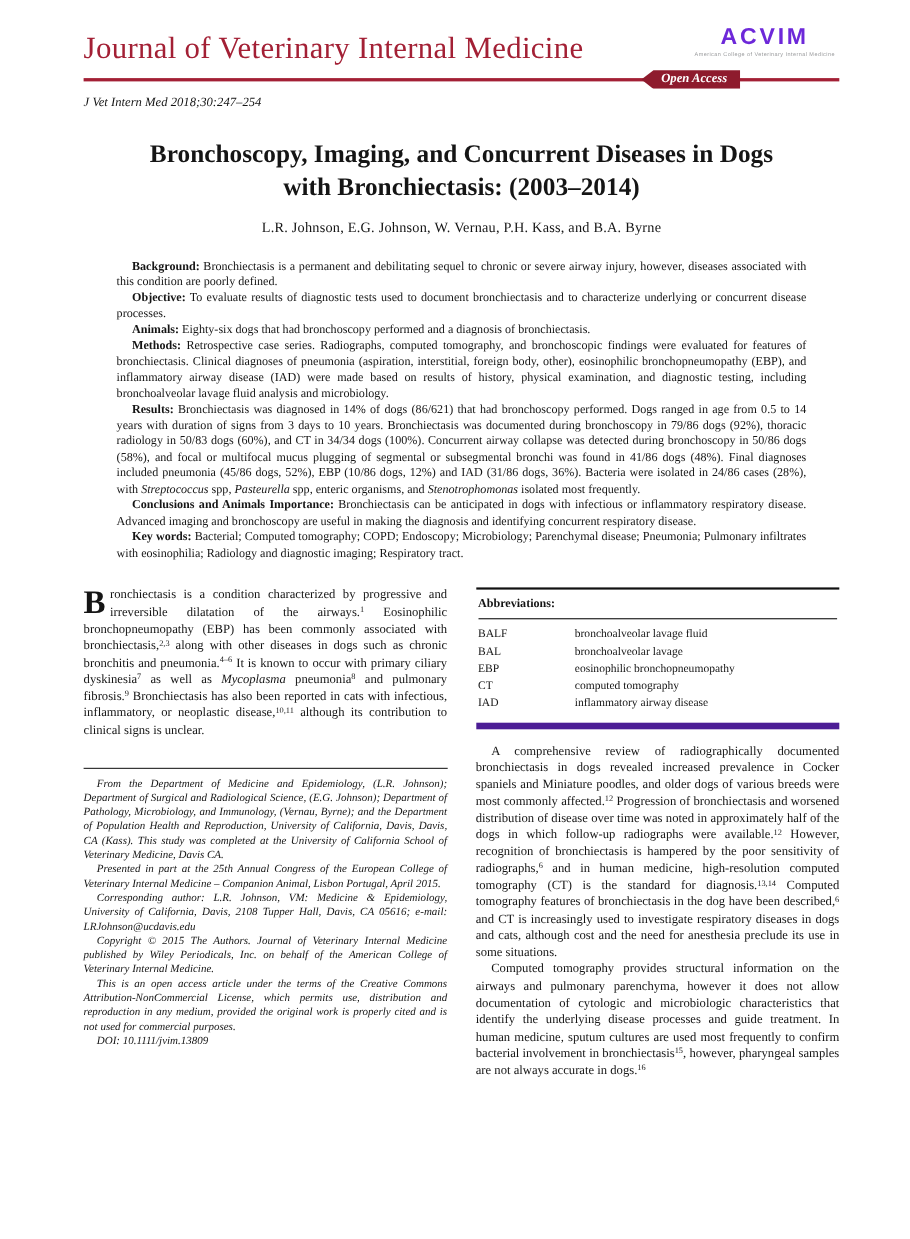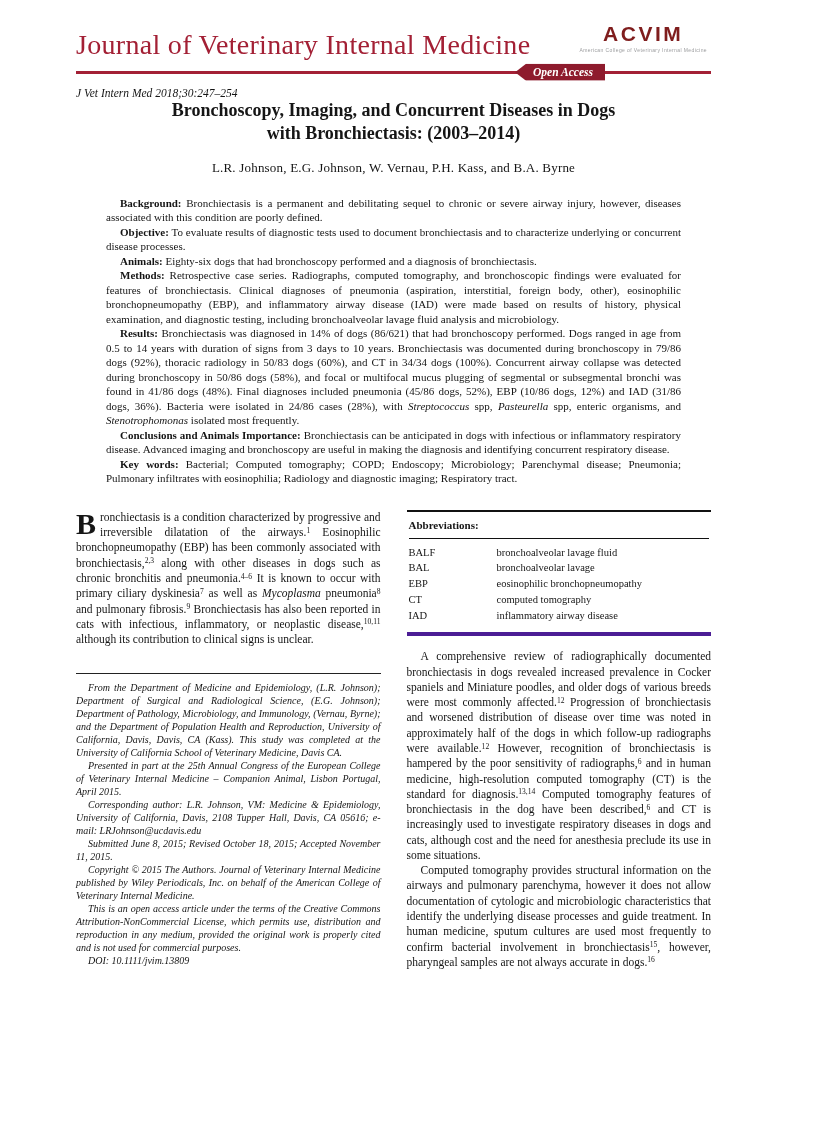--- a/index.html
+++ b/index.html
@@ -4,54 +4,54 @@
 <style>
   * { margin:0; padding:0; box-sizing:border-box; }
   html,body { background:#fff; }
   body {
     width:827px; height:1126px;
     font-family:"Liberation Serif", serif;
     color:#151515;
     position:relative;
     overflow:hidden;
   }
-  .page { padding:22px 116px 18px 76px; }
+  .page { padding:22px 64px 18px 76px; }
 
   
   .masthead { display:flex; justify-content:space-between; align-items:flex-start; }
   .journal-title {
     font-size:28px; font-weight:500; color:#a32035;
     letter-spacing:0.3px; line-height:1.1; padding-top:8px;
   }
   .logo { text-align:center; padding-right:4px; }
   .logo-text {
     font-family:"Liberation Sans", sans-serif;
-    font-size:21px; letter-spacing:2.5px; color:#7f1d1d; font-weight:bold;
+    font-size:21px; letter-spacing:2.5px; color:#6d28d9; font-weight:bold;
   }
   .logo-tagline {
     font-family:"Liberation Sans", sans-serif;
     font-size:5px; color:#9b9c9e; letter-spacing:0.4px; margin-top:1px;
   }
   .rule-wrap { position:relative; margin-top:10px; }
   .rule { height:3px; background:#a32035; }
   .open-access {
-    position:absolute; right:106px; top:50%; transform:translateY(-50%);
+    position:absolute; right:90px; top:50%; transform:translateY(-50%);
     background:#8e1b2d; color:#fff;
     font-size:11.5px; font-weight:bold; font-style:italic;
     padding:2px 12px 3px 18px;
     clip-path:polygon(11px 0, 100% 0, 100% 100%, 11px 100%, 0 50%);
     white-space:nowrap;
   }
 
   .citation { margin-top:13px; font-style:italic; font-size:11.5px; }
 
   
   .title {
-    text-align:center;
-    font-size:18px; font-weight:bold; line-height:1.3;
+    margin-top:26px; text-align:center;
+    font-size:23px; font-weight:bold; line-height:1.3;
   }
   .authors { margin-top:14px; text-align:center; font-size:13px; letter-spacing:0.2px; }
 
   
   .abstract { margin:20px 30px 0 30px; font-size:11px; line-height:1.32; text-align:justify; }
   .abs-p { margin:0; text-indent:14px; }
   .abs-label { font-weight:bold; }
 
   
   .columns { display:flex; gap:26px; margin-top:24px; font-size:11.5px; line-height:1.33; text-align:justify; }
@@ -62,21 +62,21 @@
     padding:1px 4px 0 0;
   }
   .intro-p { text-indent:0; }
 
   .footnote-rule { border:none; border-top:1px solid #222; margin:26px 0 7px 0; }
   .footnotes { font-size:10px; font-style:italic; line-height:1.3; }
   .footnotes p { margin:0; text-indent:12px; }
 
   
   .abbr-box {
-    border-top:2px solid #111; border-bottom:4px solid #4c1d95;
+    border-top:2px solid #111; border-bottom:6px solid #4c1d95;
     padding:6px 2px 9px 2px; margin-bottom:13px;
   }
   .abbr-title {
     font-weight:bold; font-size:11px;
     border-bottom:1px solid #111; padding-bottom:5px; margin-bottom:6px;
   }
   .abbr-row { display:flex; font-size:10.5px; line-height:1.5; }
   .abbr-key { width:88px; flex-shrink:0; }
   .abbr-val { flex:1; }
 
@@ -121,21 +121,20 @@
 
     <div class="col">
       <p class="intro-p"><span class="dropcap">B</span><span><span>ronchiectasis is a condition characterized by progressive and irreversible dilatation of the airways.</span><sup>1</sup><span> Eosinophilic bronchopneumopathy (EBP) has been commonly associated with bronchiectasis,</span><sup>2,3</sup><span> along with other diseases in dogs such as chronic bronchitis and pneumonia.</span><sup>4–6</sup><span> It is known to occur with primary ciliary dyskinesia</span><sup>7</sup><span> as well as </span><span class="it">Mycoplasma</span><span> pneumonia</span><sup>8</sup><span> and pulmonary fibrosis.</span><sup>9</sup><span> Bronchiectasis has also been reported in cats with infectious, inflammatory, or neoplastic disease,</span><sup>10,11</sup><span> although its contribution to clinical signs is unclear.</span></span></p>
 
       <hr class="footnote-rule">
 
       <div class="footnotes">
         <p>From the Department of Medicine and Epidemiology, (L.R. Johnson); Department of Surgical and Radiological Science, (E.G. Johnson); Department of Pathology, Microbiology, and Immunology, (Vernau, Byrne); and the Department of Population Health and Reproduction, University of California, Davis, Davis, CA (Kass). This study was completed at the University of California School of Veterinary Medicine, Davis CA.</p>
         <p>Presented in part at the 25th Annual Congress of the European College of Veterinary Internal Medicine – Companion Animal, Lisbon Portugal, April 2015.</p>
         <p>Corresponding author: L.R. Johnson, VM: Medicine &amp; Epidemiology, University of California, Davis, 2108 Tupper Hall, Davis, CA 05616; e-mail: LRJohnson@ucdavis.edu</p>
-        <p>Submitted June 8, 2015; Revised October 18, 2015; Accepted November 11, 2015.</p>
         <p>Copyright © 2015 The Authors. Journal of Veterinary Internal Medicine published by Wiley Periodicals, Inc. on behalf of the American College of Veterinary Internal Medicine.</p>
         <p>This is an open access article under the terms of the Creative Commons Attribution-NonCommercial License, which permits use, distribution and reproduction in any medium, provided the original work is properly cited and is not used for commercial purposes.</p>
         <p>DOI: 10.1111/jvim.13809</p>
       </div>
     </div>
 
     <div class="col">
       <div class="abbr-box">
         <div class="abbr-title">Abbreviations:</div>
         <div class="abbr-row">

